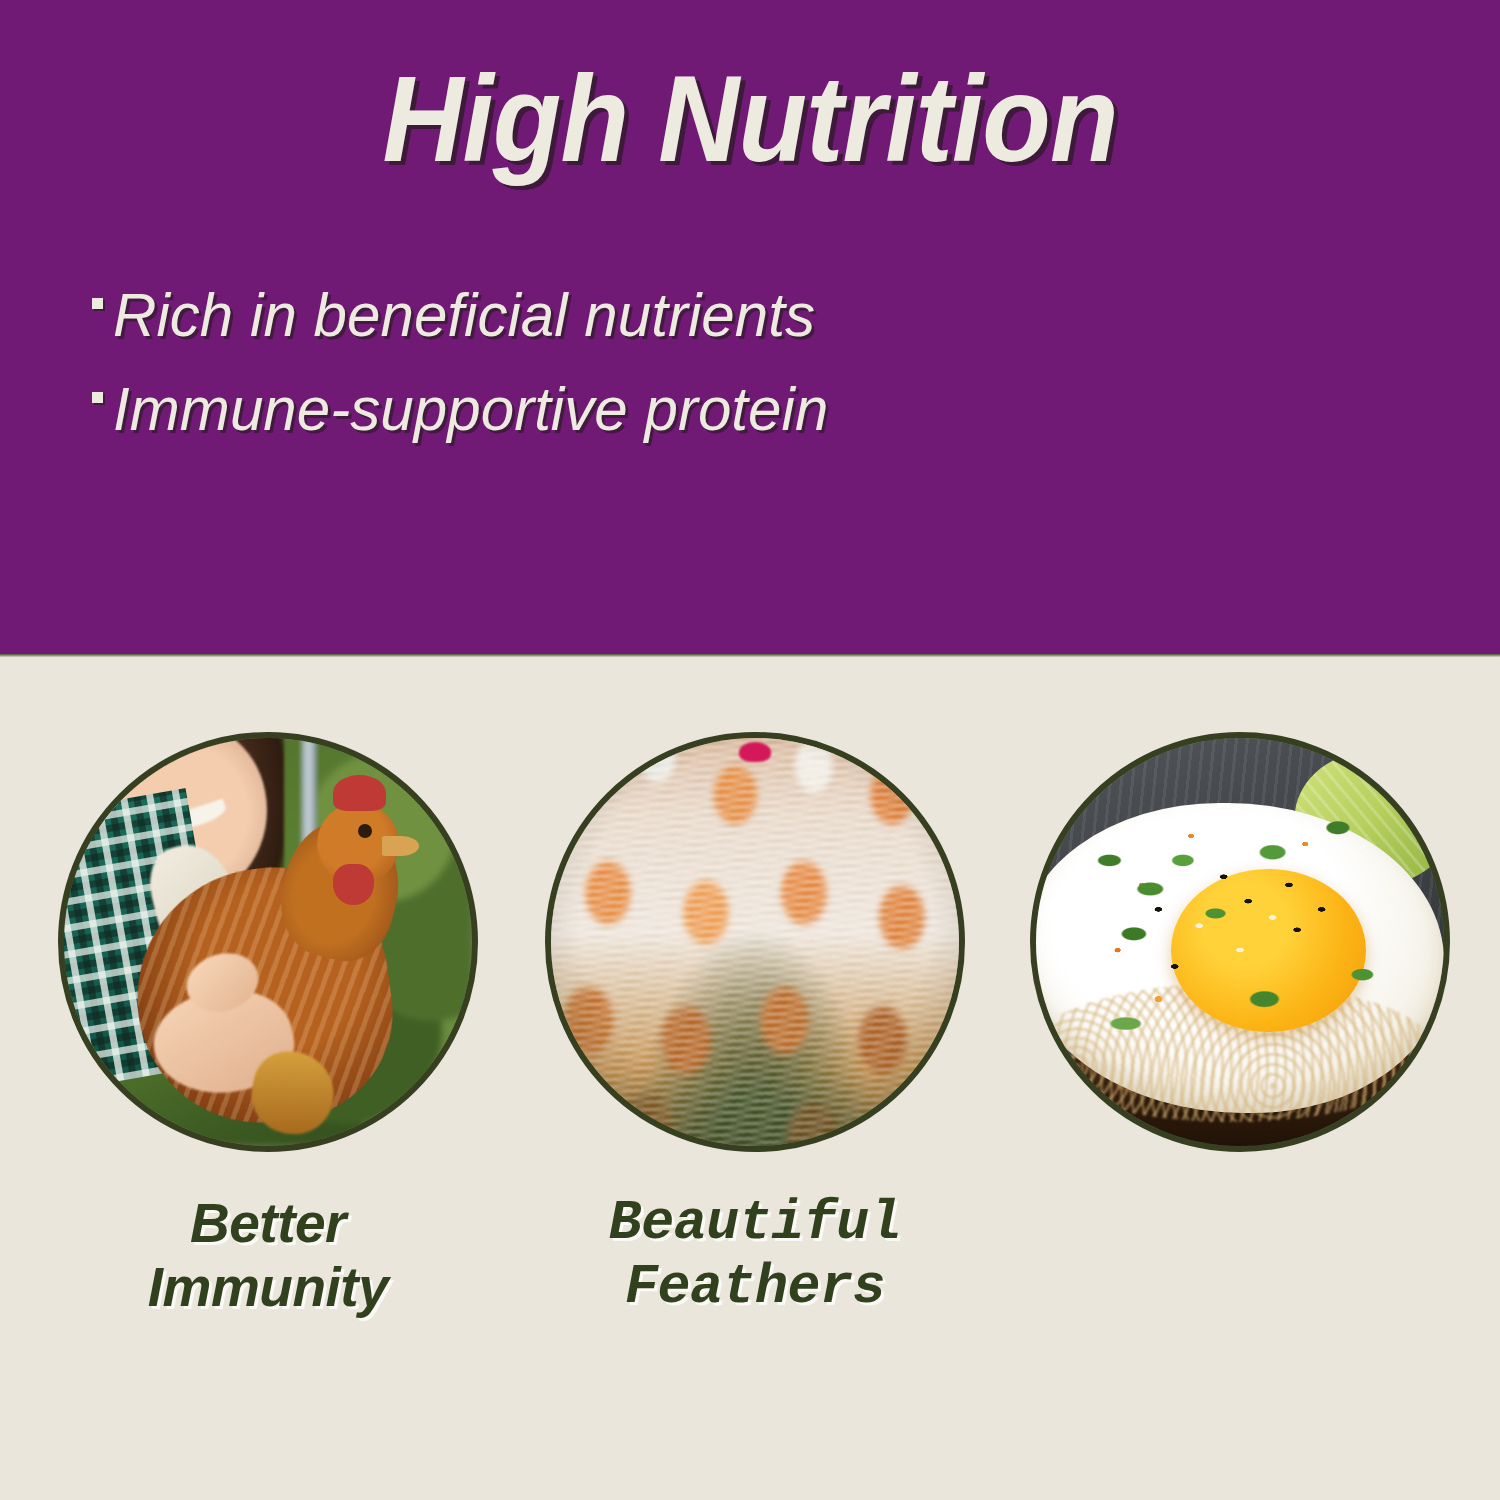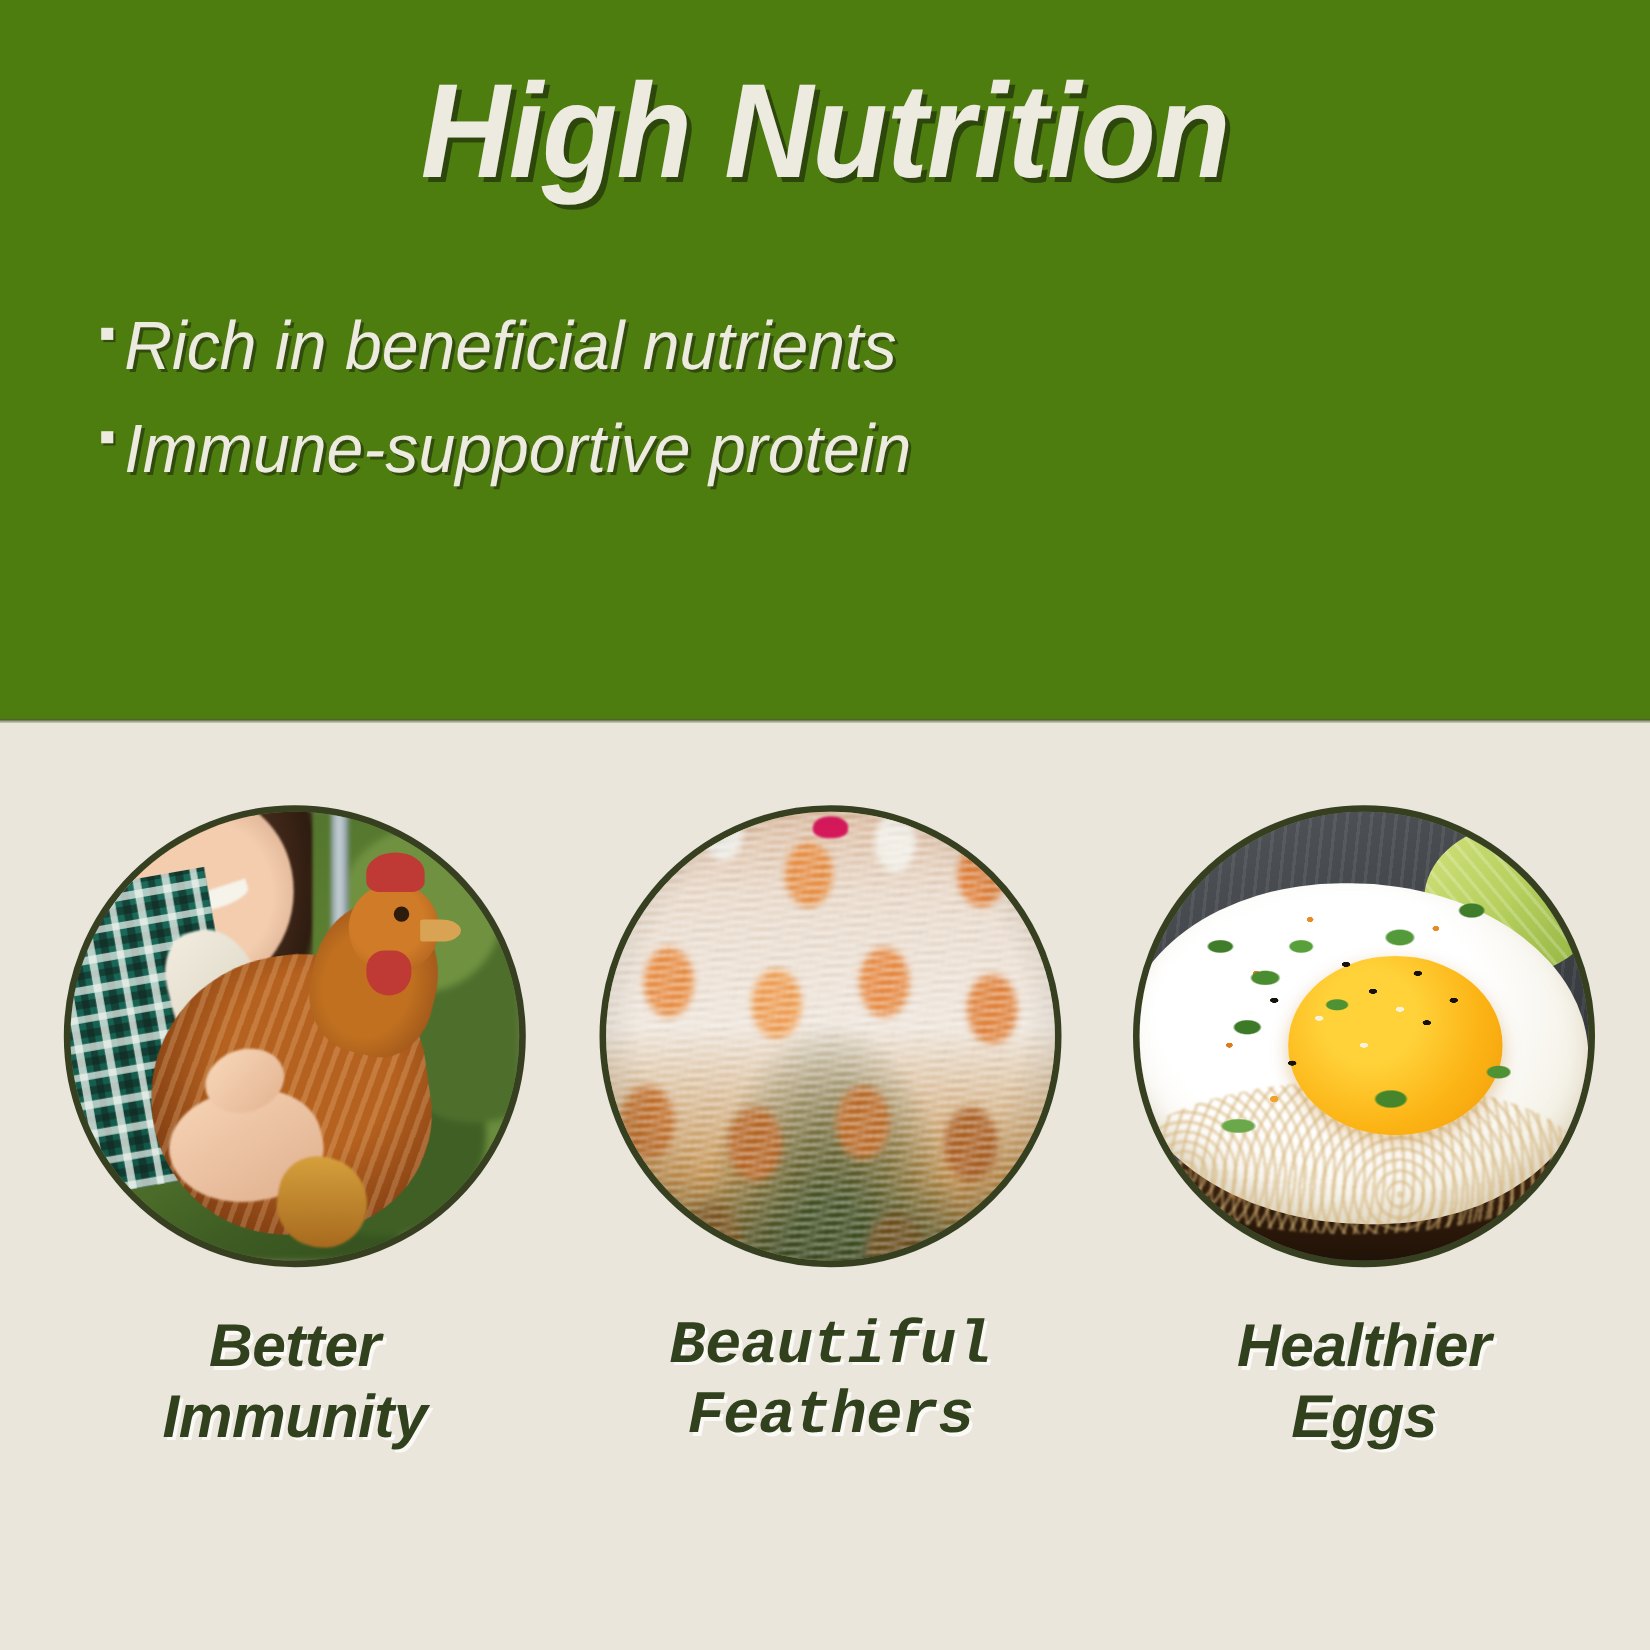--- a/index.html
+++ b/index.html
@@ -8,21 +8,21 @@
     font-family:"Liberation Sans", sans-serif;
     overflow:hidden;
     background:#EAE6DC;
   }
   #page { position:relative; width:1500px; height:1500px; }
 
   
   .hero {
     position:absolute; left:0; top:0;
     width:1500px; height:657px;
-    background:#4d7c0f;
+    background:#701a75;
     overflow:hidden;
   }
   .hero-edge {
     position:absolute; left:0; bottom:0; width:100%; height:3px;
     background:linear-gradient(to bottom,#4a5333,#d8d3c4);
   }
 
   .hero-title {
     position:absolute;
     left:0; right:0; top:58px;
@@ -436,18 +436,16 @@
           <div class="c3-slate-lines"></div>
           <div class="c3-avocado"></div>
           <div class="c3-dark-base"></div>
           <div class="c3-dark-bits"></div>
           <div class="c3-white"></div>
           <div class="c3-white-edge"></div>
           <div class="c3-yolk"></div>
           <div class="c3-garnish"></div>
         </div>
       </div>
-      <div class="caption">Healthier
-Eggs</div>
     </div>
 
   </section>
 </div>
 
 </body></html>

